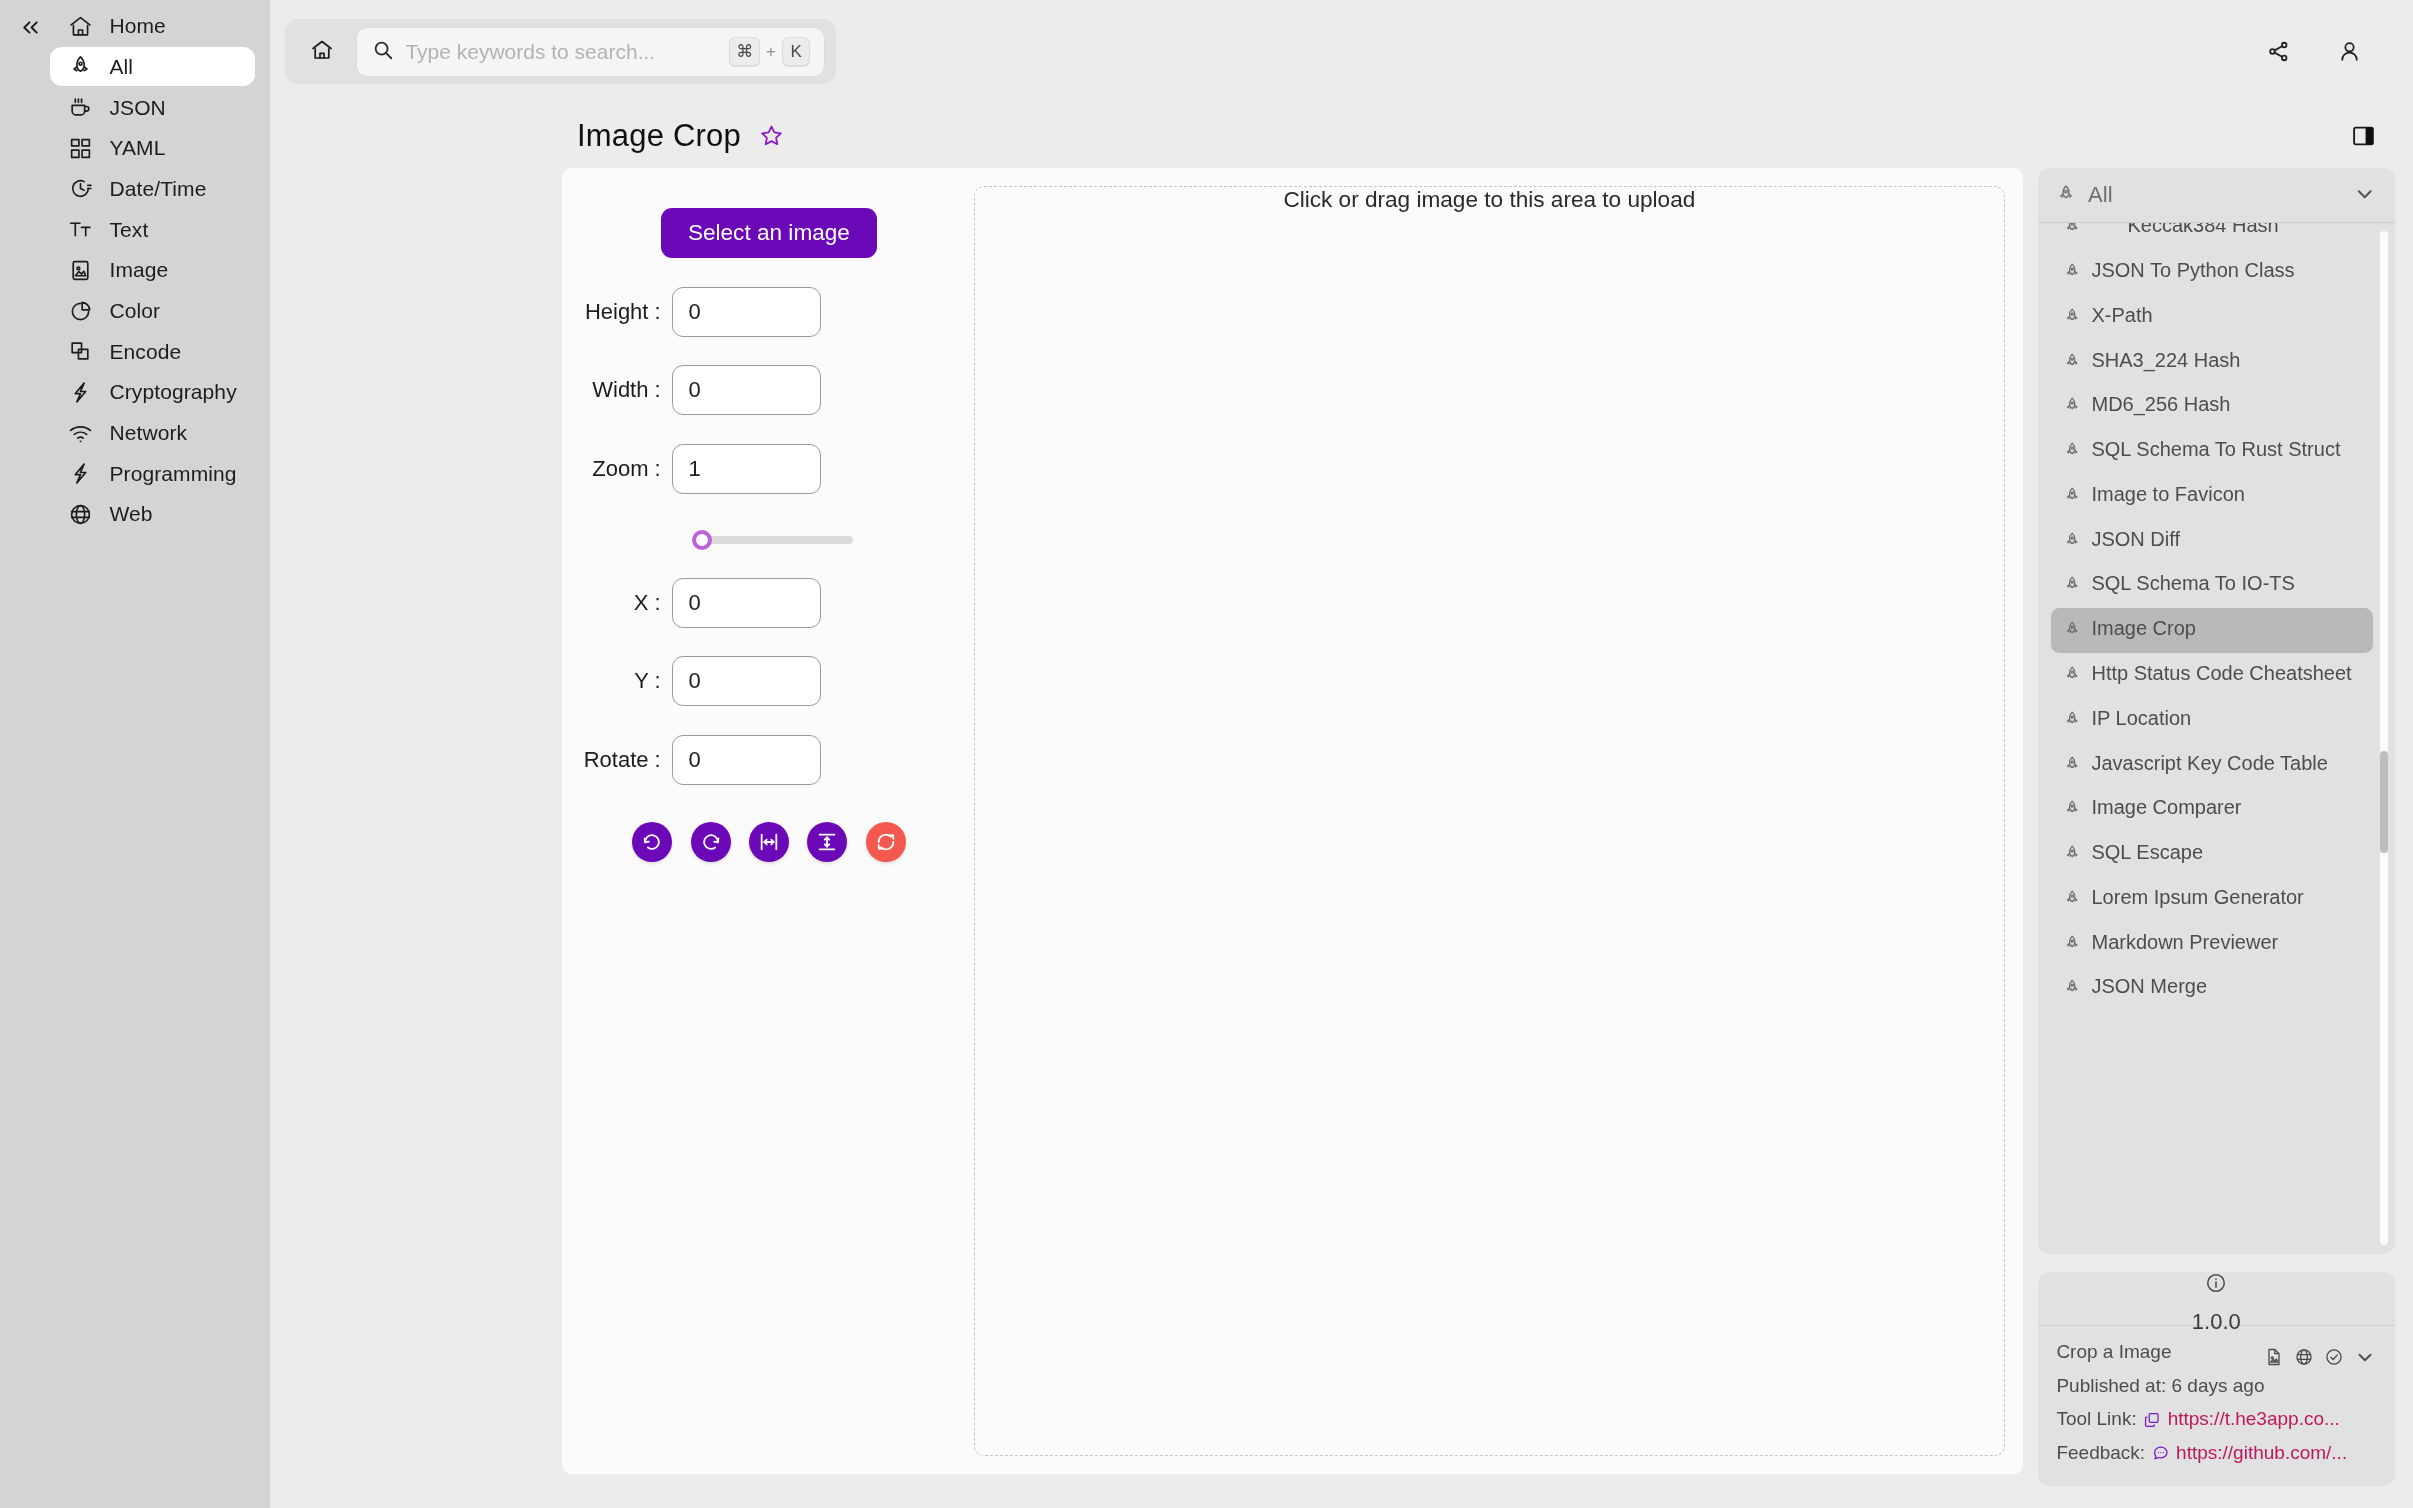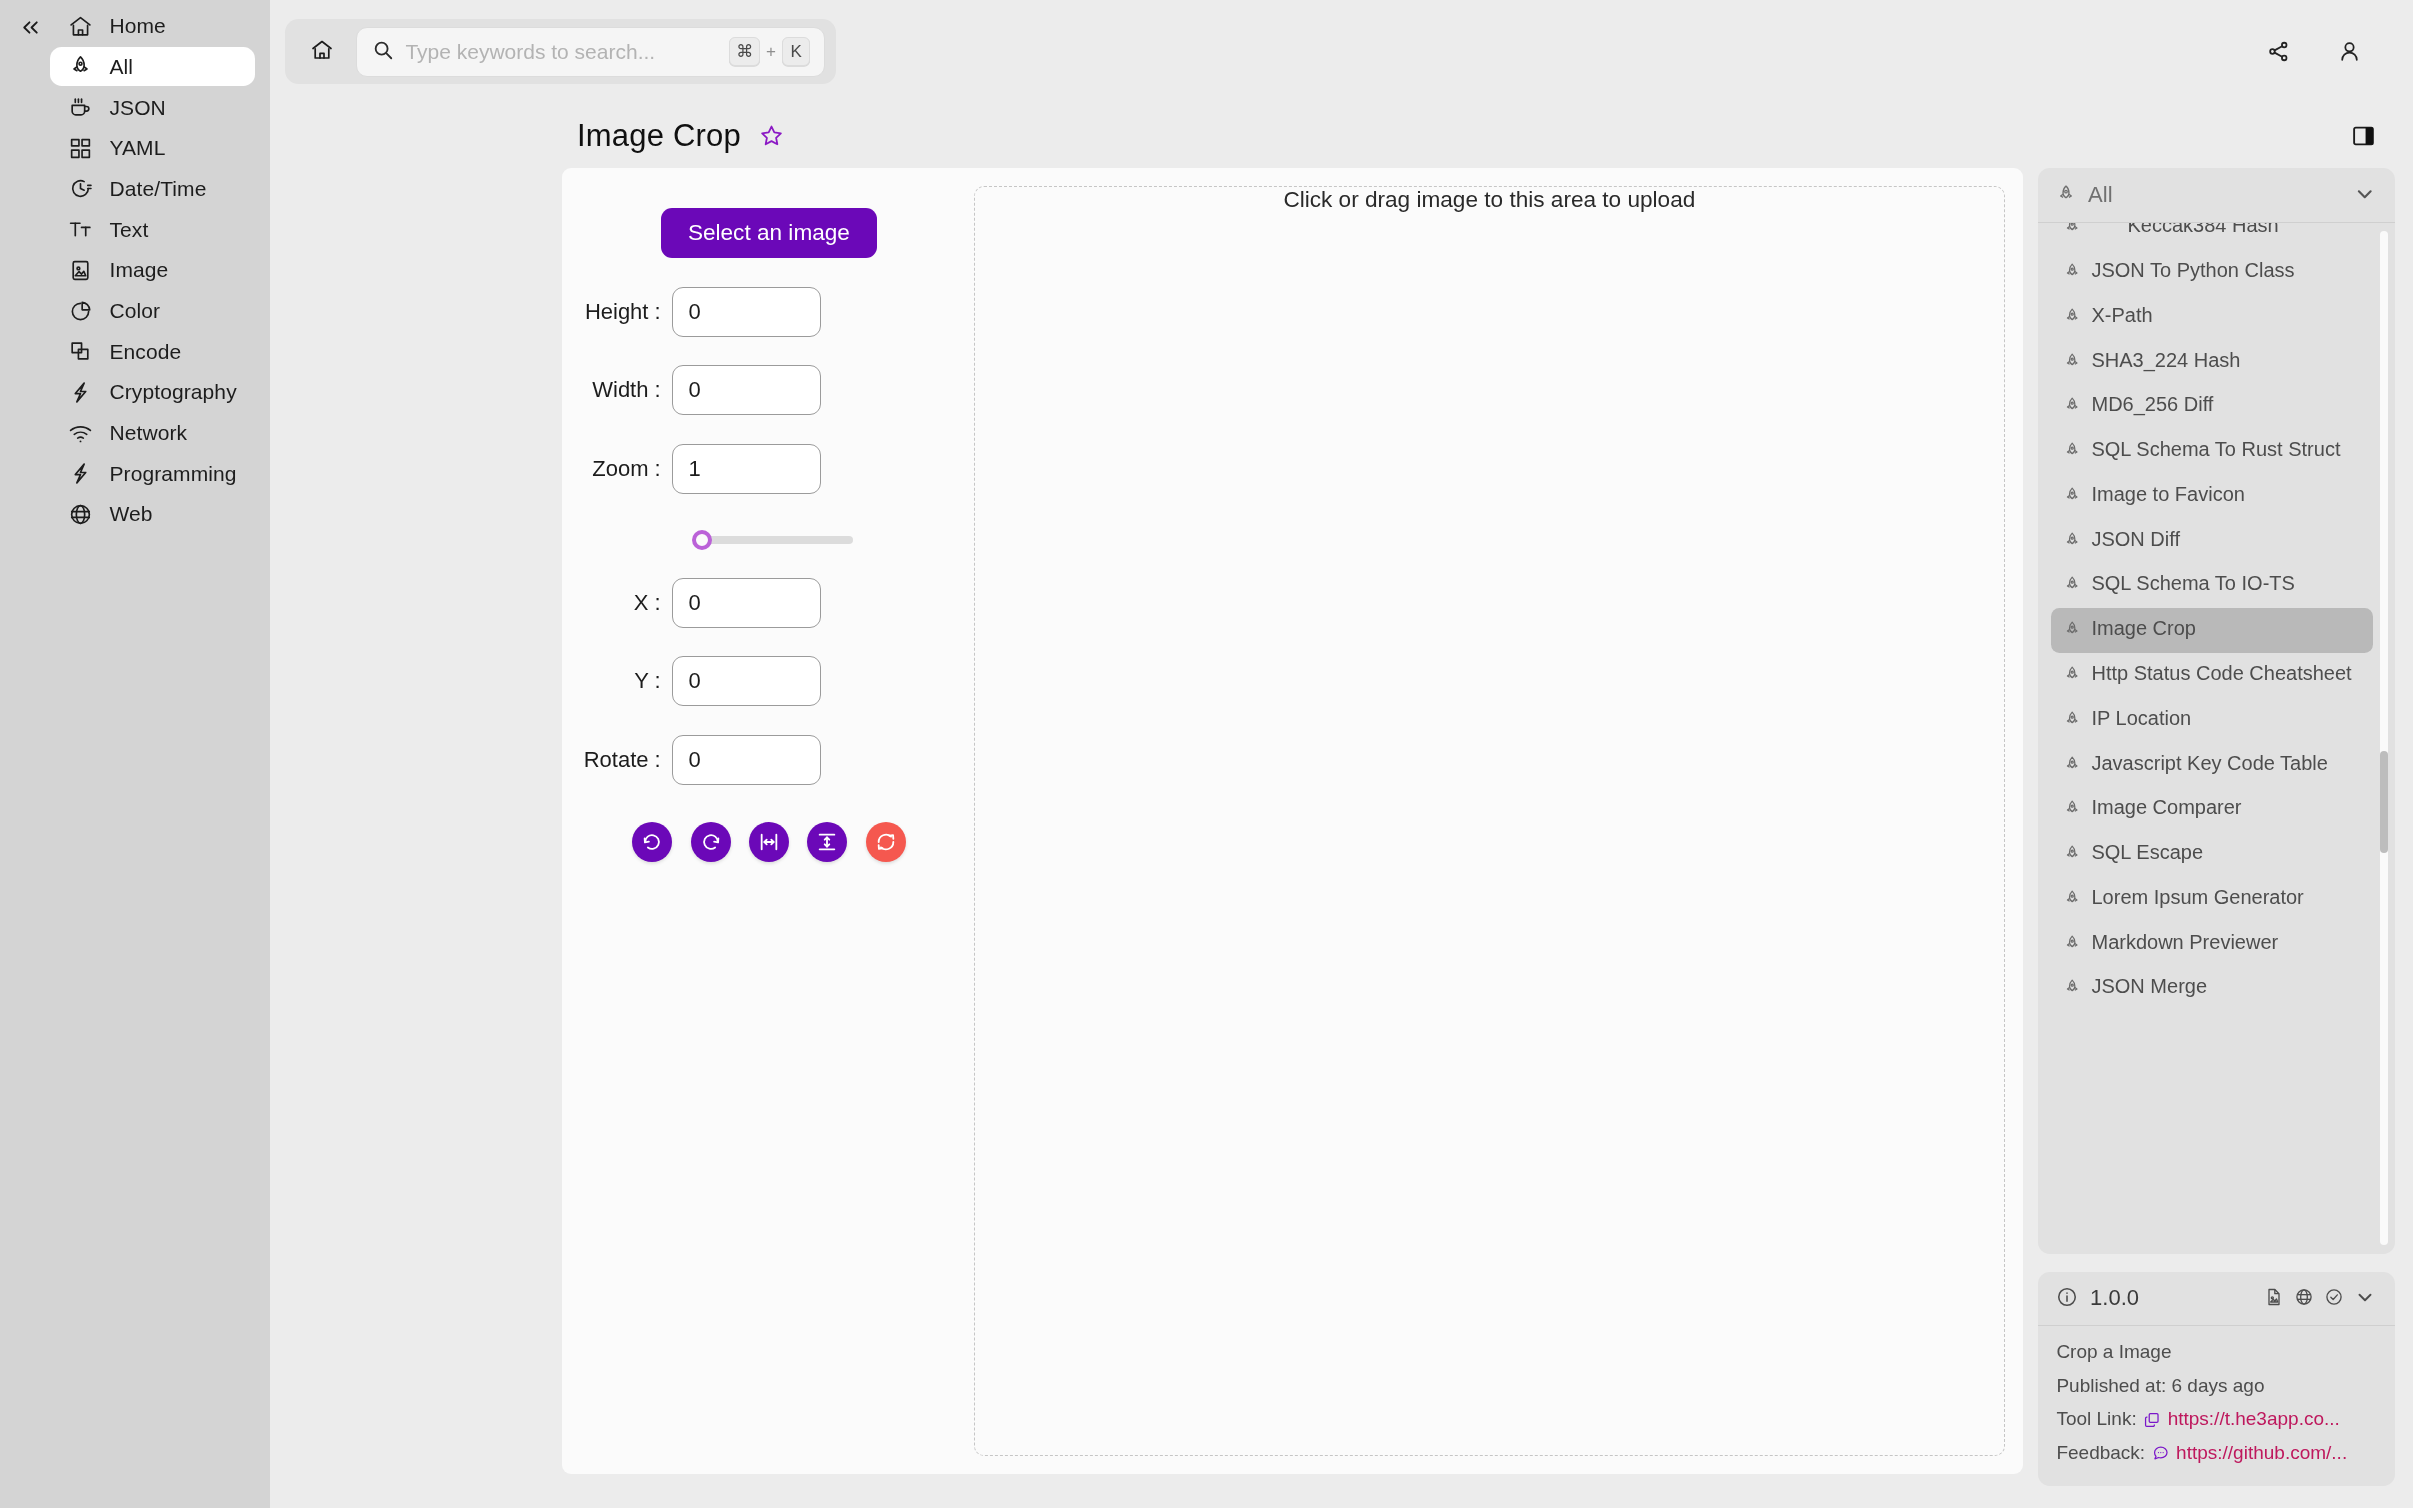--- a/index.html
+++ b/index.html
@@ -191,21 +191,21 @@
     width: 8.4px; background: #fafafa; border-radius: 5px;
   }
   .list-thumb {
     position: absolute; left: 0; width: 8.4px; height: 102px;
     background: #bdbdbd; border-radius: 5px; top: 520px;
   }
 
   .info-card { background: #e1e1e1; border-radius: 11.7px; flex: 0 0 auto; padding: 0 0 22px 0; }
   .info-head {
     display: flex; align-items: center; height: 54px; padding: 0 18.4px;
-    border-bottom: 0.8px solid #cfcfcf; gap: 11.7px;
+    border-bottom: 0.8px solid #cfcfcf; gap: 11.7px; flex-direction: column;
   }
   .info-version { font-size: 22px; color: #3a3a3a; }
   .info-head-icons { margin-left: auto; display: flex; align-items: center; gap: 10px; }
   .info-body { padding: 15px 18.4px 0 18.4px; display: flex; flex-direction: column; gap: 11.7px; }
   .info-line { font-size: 19px; color: #4d4d4d; display: flex; align-items: center; gap: 6.7px; white-space: nowrap; }
   .link { color: #be185d; cursor: pointer; overflow: hidden; text-overflow: ellipsis; }
   .link-ico { display:flex; align-items:center; }
 </style>
 </head>
 <body>
@@ -560,21 +560,21 @@
                       <path d="M8.5 12.3 5.8 14.4l2.8 1.6M15.5 12.3l2.7 2.1-2.8 1.6"></path>
                     </svg></span>
                   <span>SHA3_224 Hash</span>
                 </div>
                 <div class="tool-item">
                   <span class="tool-ico"><svg width="18.4" height="18.4" viewBox="0 0 24 24" fill="none" stroke="#6b6b6b" stroke-width="1.6" stroke-linejoin="round">
                       <path d="M12 2.8c2.3 2.2 3.5 4.9 3.5 8 0 2.4-1.5 4.6-3.5 5.7-2-1.1-3.5-3.3-3.5-5.7 0-3.1 1.2-5.8 3.5-8z"></path>
                       <circle cx="12" cy="9.3" r="1.4"></circle>
                       <path d="M8.5 12.3 5.8 14.4l2.8 1.6M15.5 12.3l2.7 2.1-2.8 1.6"></path>
                     </svg></span>
-                  <span>MD6_256 Diff</span>
+                  <span>MD6_256 Hash</span>
                 </div>
                 <div class="tool-item">
                   <span class="tool-ico"><svg width="18.4" height="18.4" viewBox="0 0 24 24" fill="none" stroke="#6b6b6b" stroke-width="1.6" stroke-linejoin="round">
                       <path d="M12 2.8c2.3 2.2 3.5 4.9 3.5 8 0 2.4-1.5 4.6-3.5 5.7-2-1.1-3.5-3.3-3.5-5.7 0-3.1 1.2-5.8 3.5-8z"></path>
                       <circle cx="12" cy="9.3" r="1.4"></circle>
                       <path d="M8.5 12.3 5.8 14.4l2.8 1.6M15.5 12.3l2.7 2.1-2.8 1.6"></path>
                     </svg></span>
                   <span>SQL Schema To Rust Struct</span>
                 </div>
                 <div class="tool-item">

